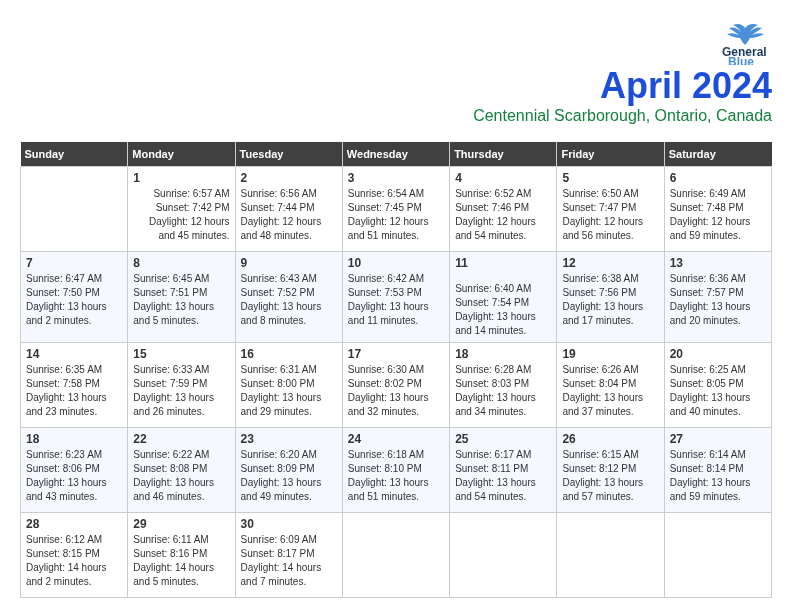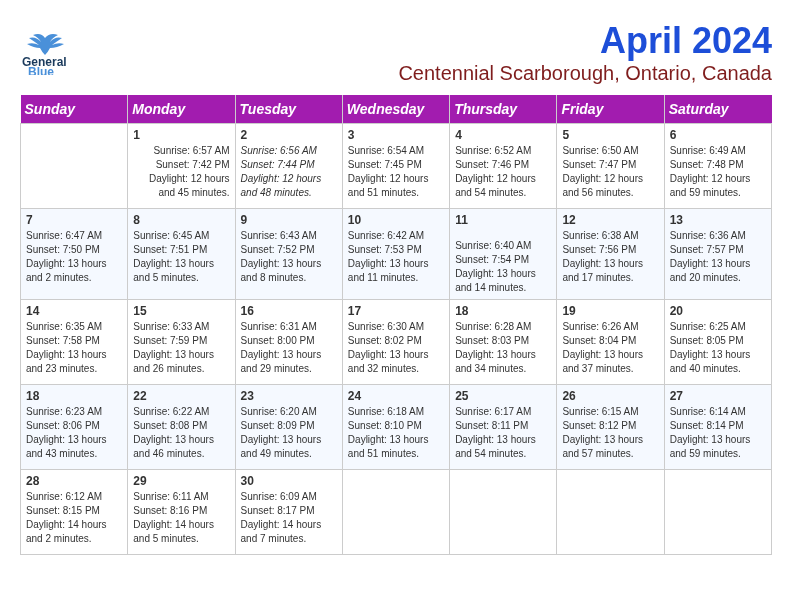--- a/index.html
+++ b/index.html
@@ -5,50 +5,50 @@
     * { margin: 0; padding: 0; box-sizing: border-box; }
     body {
       font-family: Arial, sans-serif;
       background: #fff;
       width: 792px;
       min-height: 612px;
       padding: 20px;
     }
     .header-section {
       display: flex;
-      align-items: center;
+      align-items: flex-end;
       justify-content: space-between;
-      margin-bottom: 10px;
+      margin-bottom: 17px;
+      flex-direction: column;
     }
     .title-section {
       text-align: right;
     }
     .calendar-title {
       font-size: 36px;
       font-weight: bold;
       color: #1d4ed8;
     }
     .calendar-subtitle {
-      font-size: 20px;
-      color: #7f1d1d;
+      font-size: 16px;
+      color: #15803d;
       font-weight: normal;
     }
     table {
       width: 100%;
       border-collapse: collapse;
       font-size: 11px;
     }
     th {
-      background-color: #a21caf;
+      background-color: #404040;
       color: #fff;
       padding: 6px 4px;
       text-align: left;
-      font-size: 14px;
+      font-size: 11px;
       font-weight: bold;
-      font-style: italic;
     }
     td {
       border: 1px solid #ccc;
       vertical-align: top;
       padding: 4px 5px;
       min-height: 80px;
       height: 85px;
       width: 14.28%;
     }
     .day-number {
@@ -118,21 +118,21 @@
         <td class="empty-cell"></td>
         <td>
           <span class="day-number">1</span>
           <div class="day-info" style="white-space: pre-line; text-align: right;">Sunrise: 6:57 AM
 Sunset: 7:42 PM
 Daylight: 12 hours
 and 45 minutes.</div>
         </td>
         <td>
           <span class="day-number">2</span>
-          <div class="day-info" style="white-space: pre-line; font-style: italic;">Sunrise: 6:56 AM
+          <div class="day-info" style="white-space: pre-line;">Sunrise: 6:56 AM
 Sunset: 7:44 PM
 Daylight: 12 hours
 and 48 minutes.</div>
         </td>
         <td>
           <span class="day-number">3</span>
           <div class="day-info" style="white-space: pre-line;">Sunrise: 6:54 AM
 Sunset: 7:45 PM
 Daylight: 12 hours
 and 51 minutes.</div>

